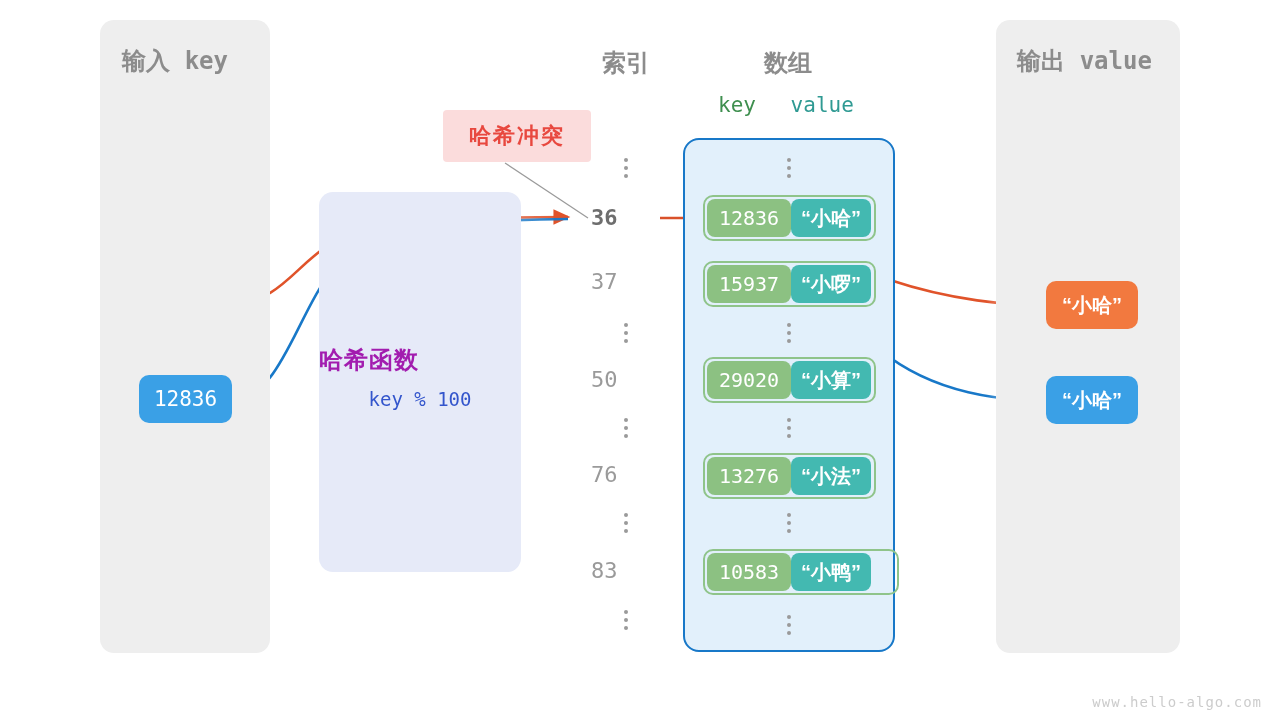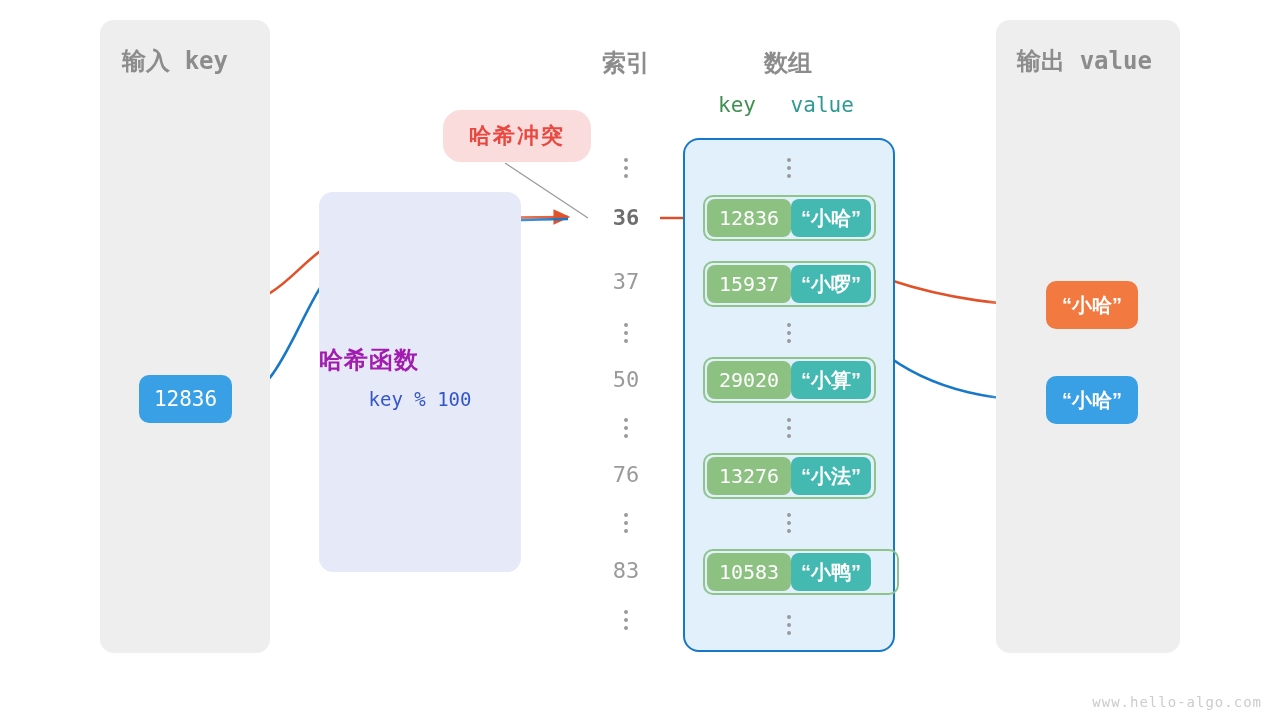--- a/index.html
+++ b/index.html
@@ -30,21 +30,21 @@
     color:#a21caf;font-size:24px;font-weight:bold;letter-spacing:1px;
   }
   .hash-sub{
     position:absolute;width:100%;text-align:center;
     color:#3355cc;font-size:19px;
     font-family:"DejaVu Sans Mono","Liberation Mono",monospace;
   }
 
   
   .badge{
-    position:absolute;background:#fbdcdc;border-radius:18px;
+    position:absolute;background:#fbdcdc;border-radius:4px;
     display:flex;align-items:center;justify-content:center;
     color:#e8483f;font-size:22px;font-weight:bold;letter-spacing:2px;
   }
 
   
   .chip{
     position:absolute;border-radius:10px;
     display:flex;align-items:center;justify-content:center;
     color:#ffffff;font-size:21px;
     font-family:"DejaVu Sans Mono","Liberation Mono",monospace;
@@ -59,21 +59,21 @@
   }
   .kv-head{
     position:absolute;font-size:21px;white-space:nowrap;
     font-family:"DejaVu Sans Mono","Liberation Mono",monospace;
   }
   .kv-head .k{color:#3f8f4f;}
   .kv-head .v{color:#2f9a93;}
 
   
   .idx{
-    position:absolute;width:70px;text-align:center;color:#9a9a9a;
+    position:absolute;width:70px;text-align:left;color:#9a9a9a;
     font-size:22px;font-family:"DejaVu Sans Mono","Liberation Mono",monospace;
   }
   .idx.hl{color:#6e6e6e;font-weight:bold;}
 
   
   .vdots{position:absolute;width:70px;display:flex;flex-direction:column;
     align-items:center;justify-content:center;gap:4px;}
   .vdots i{display:block;width:4px;height:4px;border-radius:50%;background:#9a9a9a;}
 
   

